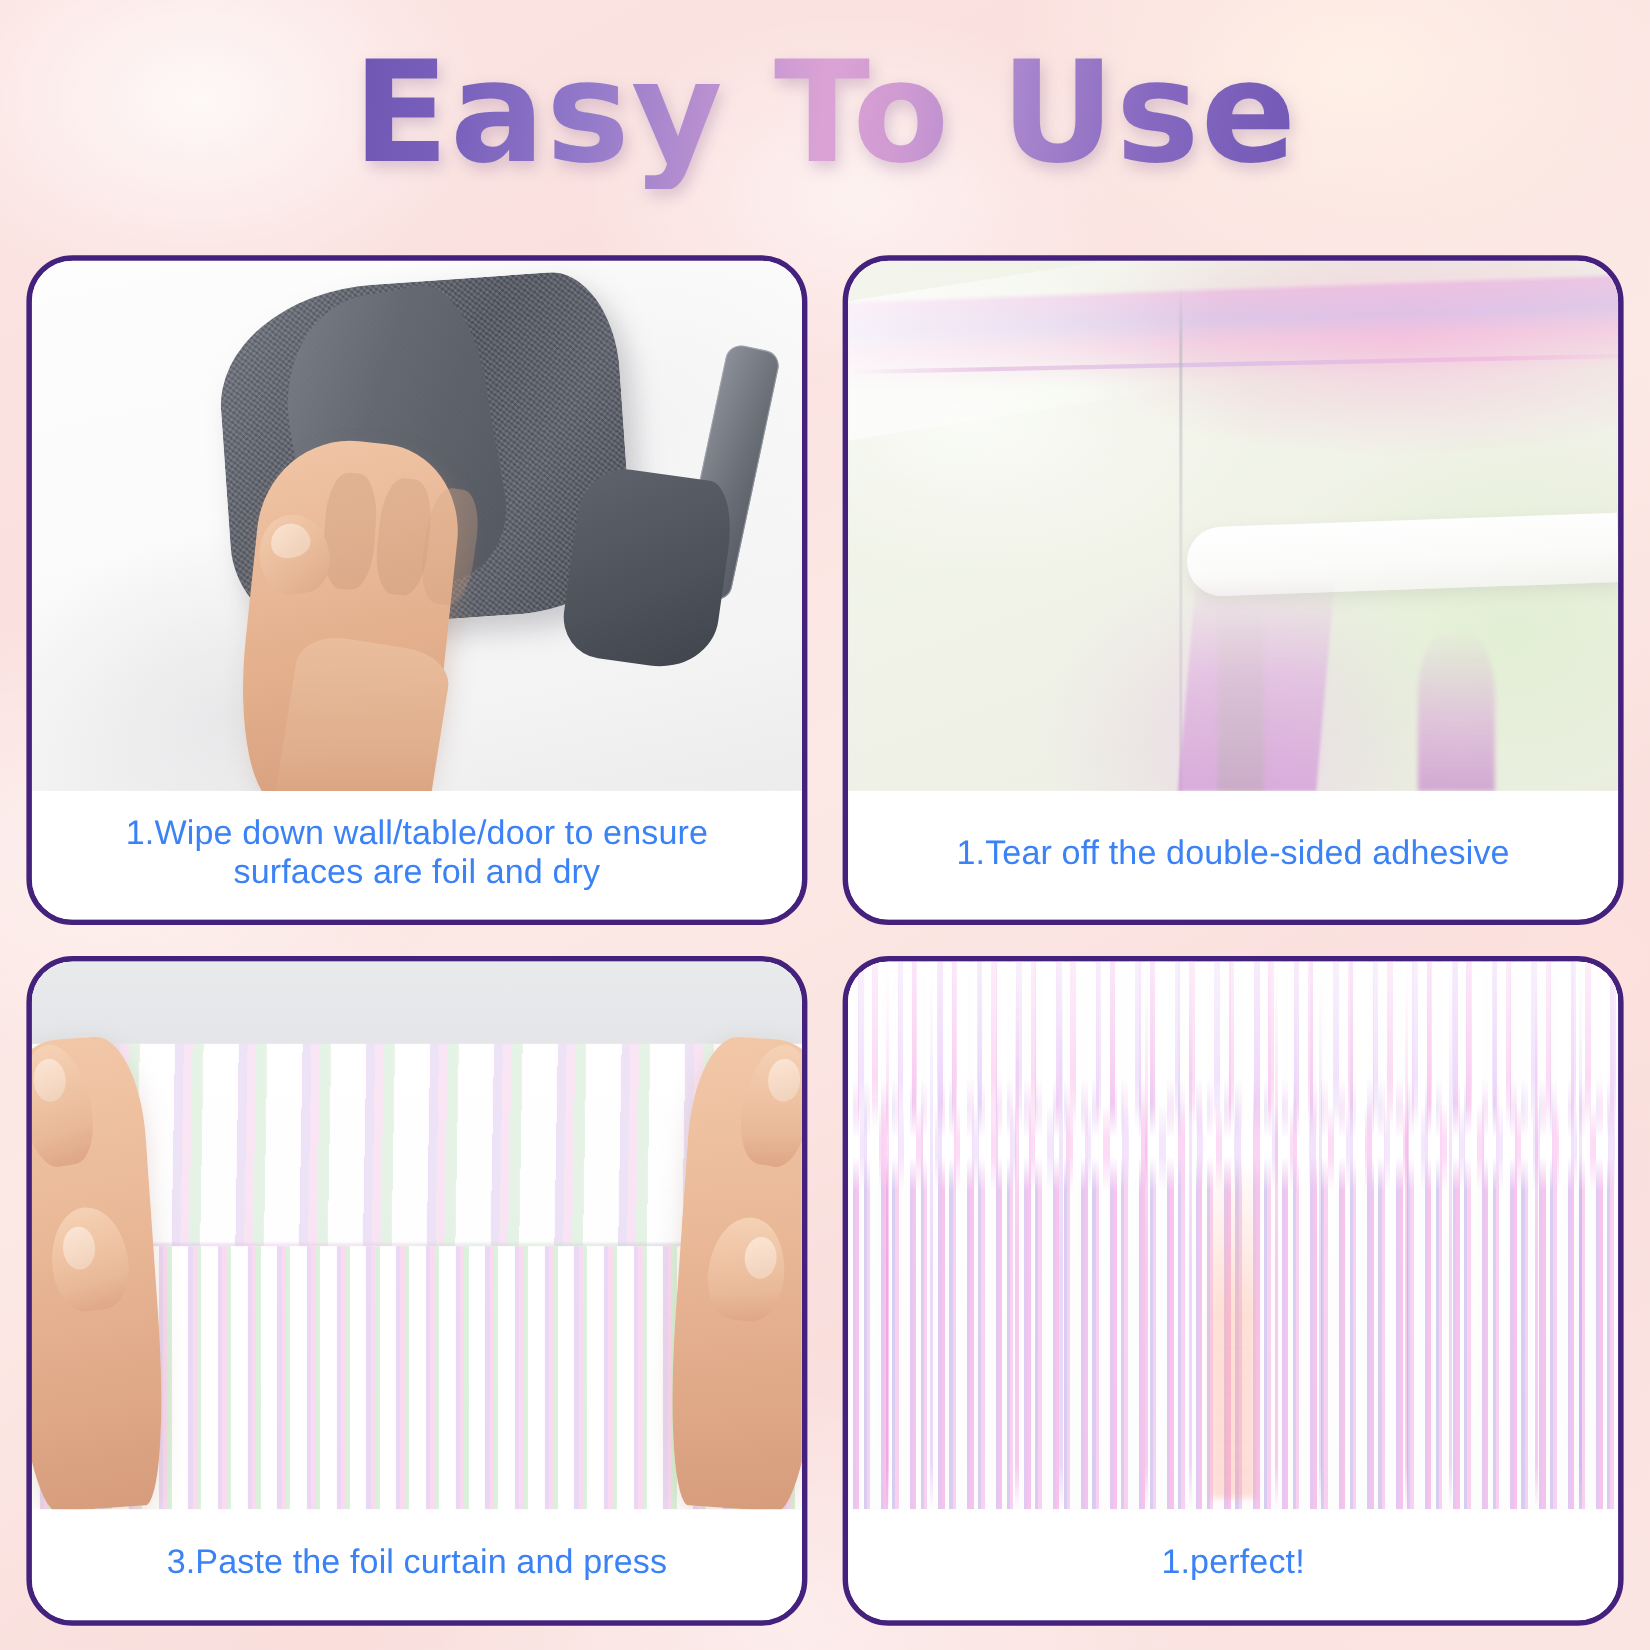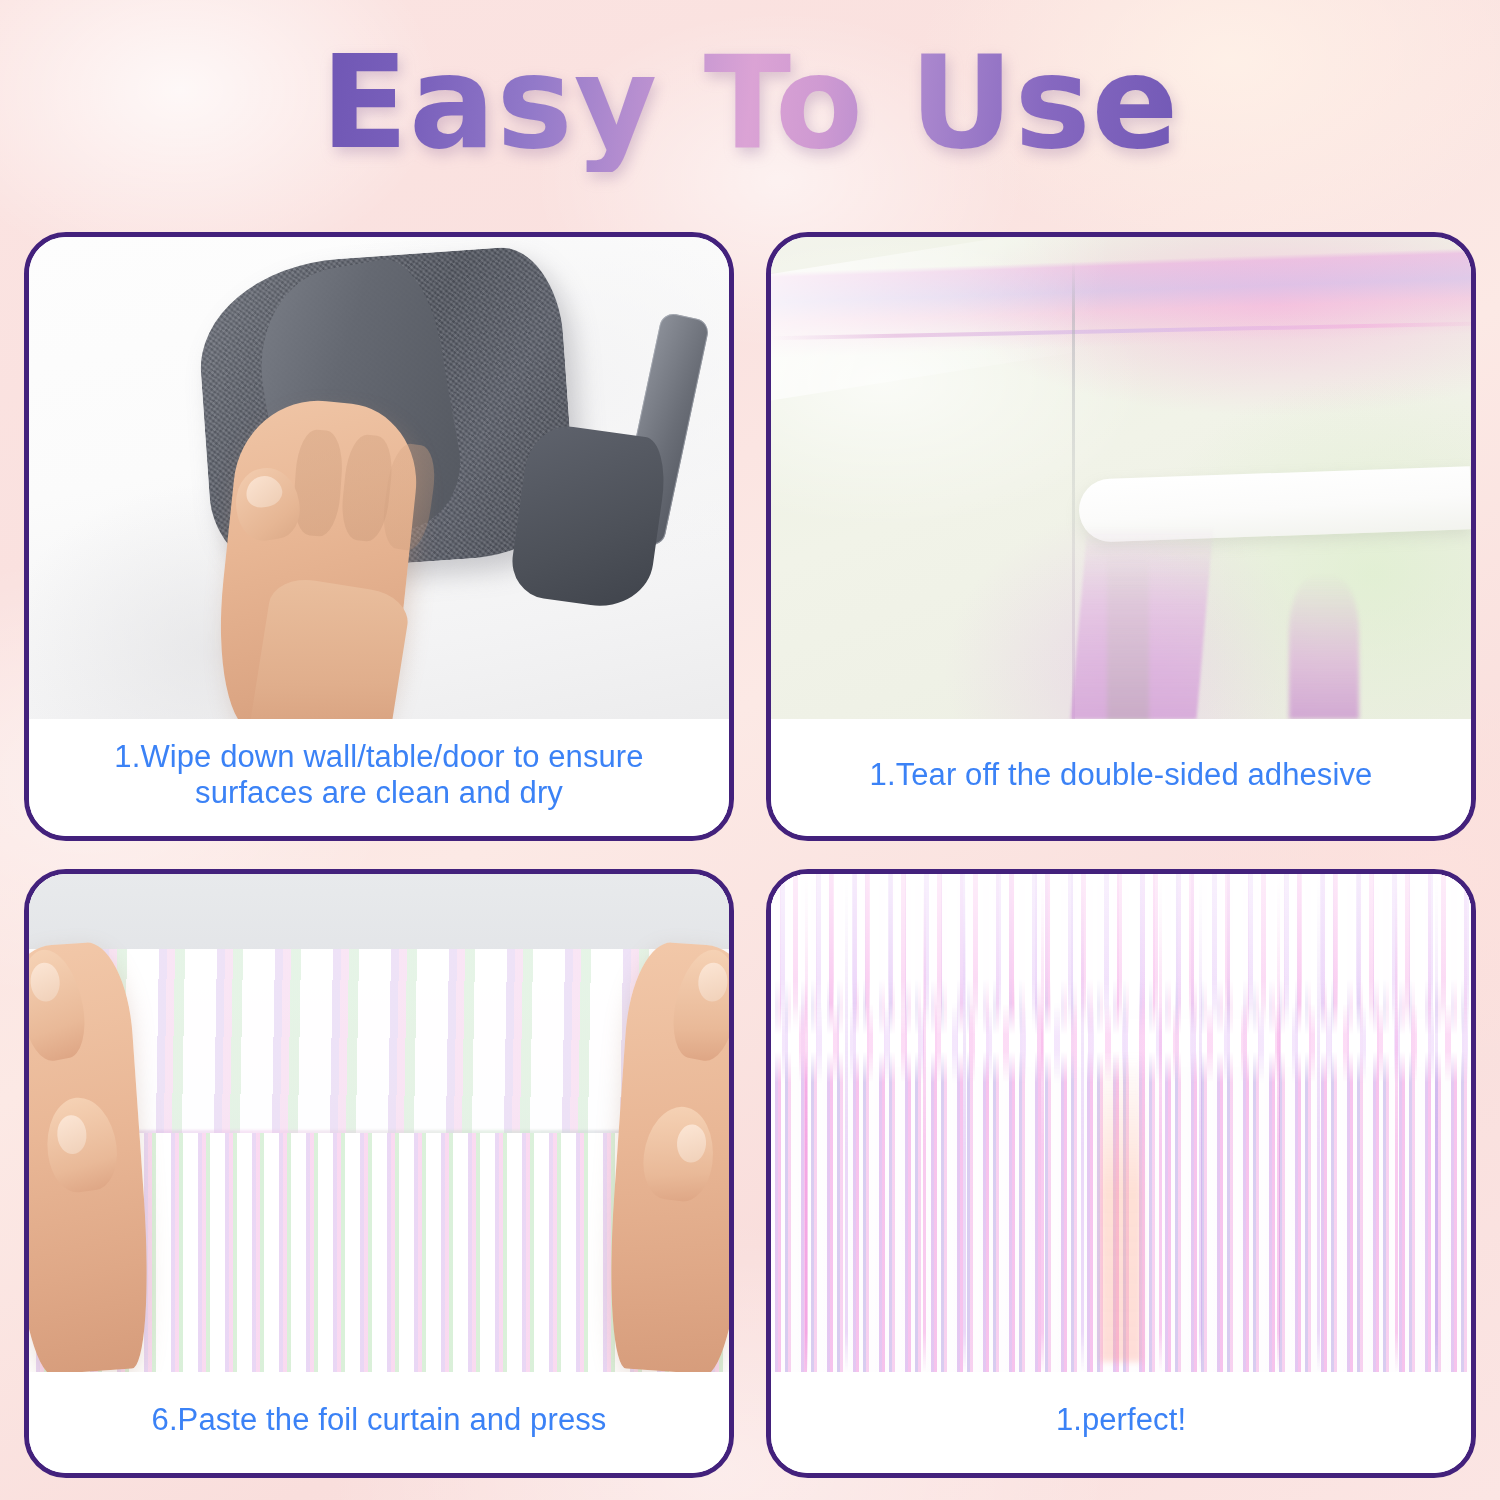--- a/index.html
+++ b/index.html
@@ -397,21 +397,21 @@
           <div class="finger f1"></div>
           <div class="finger f2"></div>
           <div class="finger f3"></div>
           <div class="thumb"></div>
           <div class="nail"></div>
         </div>
       </div>
       <div class="caption">
         <div>
           <span>1.Wipe down wall/table/door to ensure</span>
-          <span>surfaces are clean and dry</span>
+          <span>surfaces are foil and dry</span>
         </div>
       </div>
     </div>
 
     <div class="card card-2">
       <div class="photo">
         <div class="ph2">
           <div class="sheen-a"></div>
           <div class="crease-h"></div>
           <div class="crease-v"></div>
@@ -444,21 +444,21 @@
           <div class="hand-r">
             <div class="fing a"></div>
             <div class="fing b"></div>
             <div class="nail2 n1"></div>
             <div class="nail2 n2"></div>
           </div>
         </div>
       </div>
       <div class="caption">
         <div>
-          <span>6.Paste the foil curtain and press</span>
+          <span>3.Paste the foil curtain and press</span>
         </div>
       </div>
     </div>
 
     <div class="card card-4">
       <div class="photo">
         <div class="ph4">
           <div class="band-top"></div>
           <div class="band-mid"></div>
           <div class="pink-streaks"></div>

